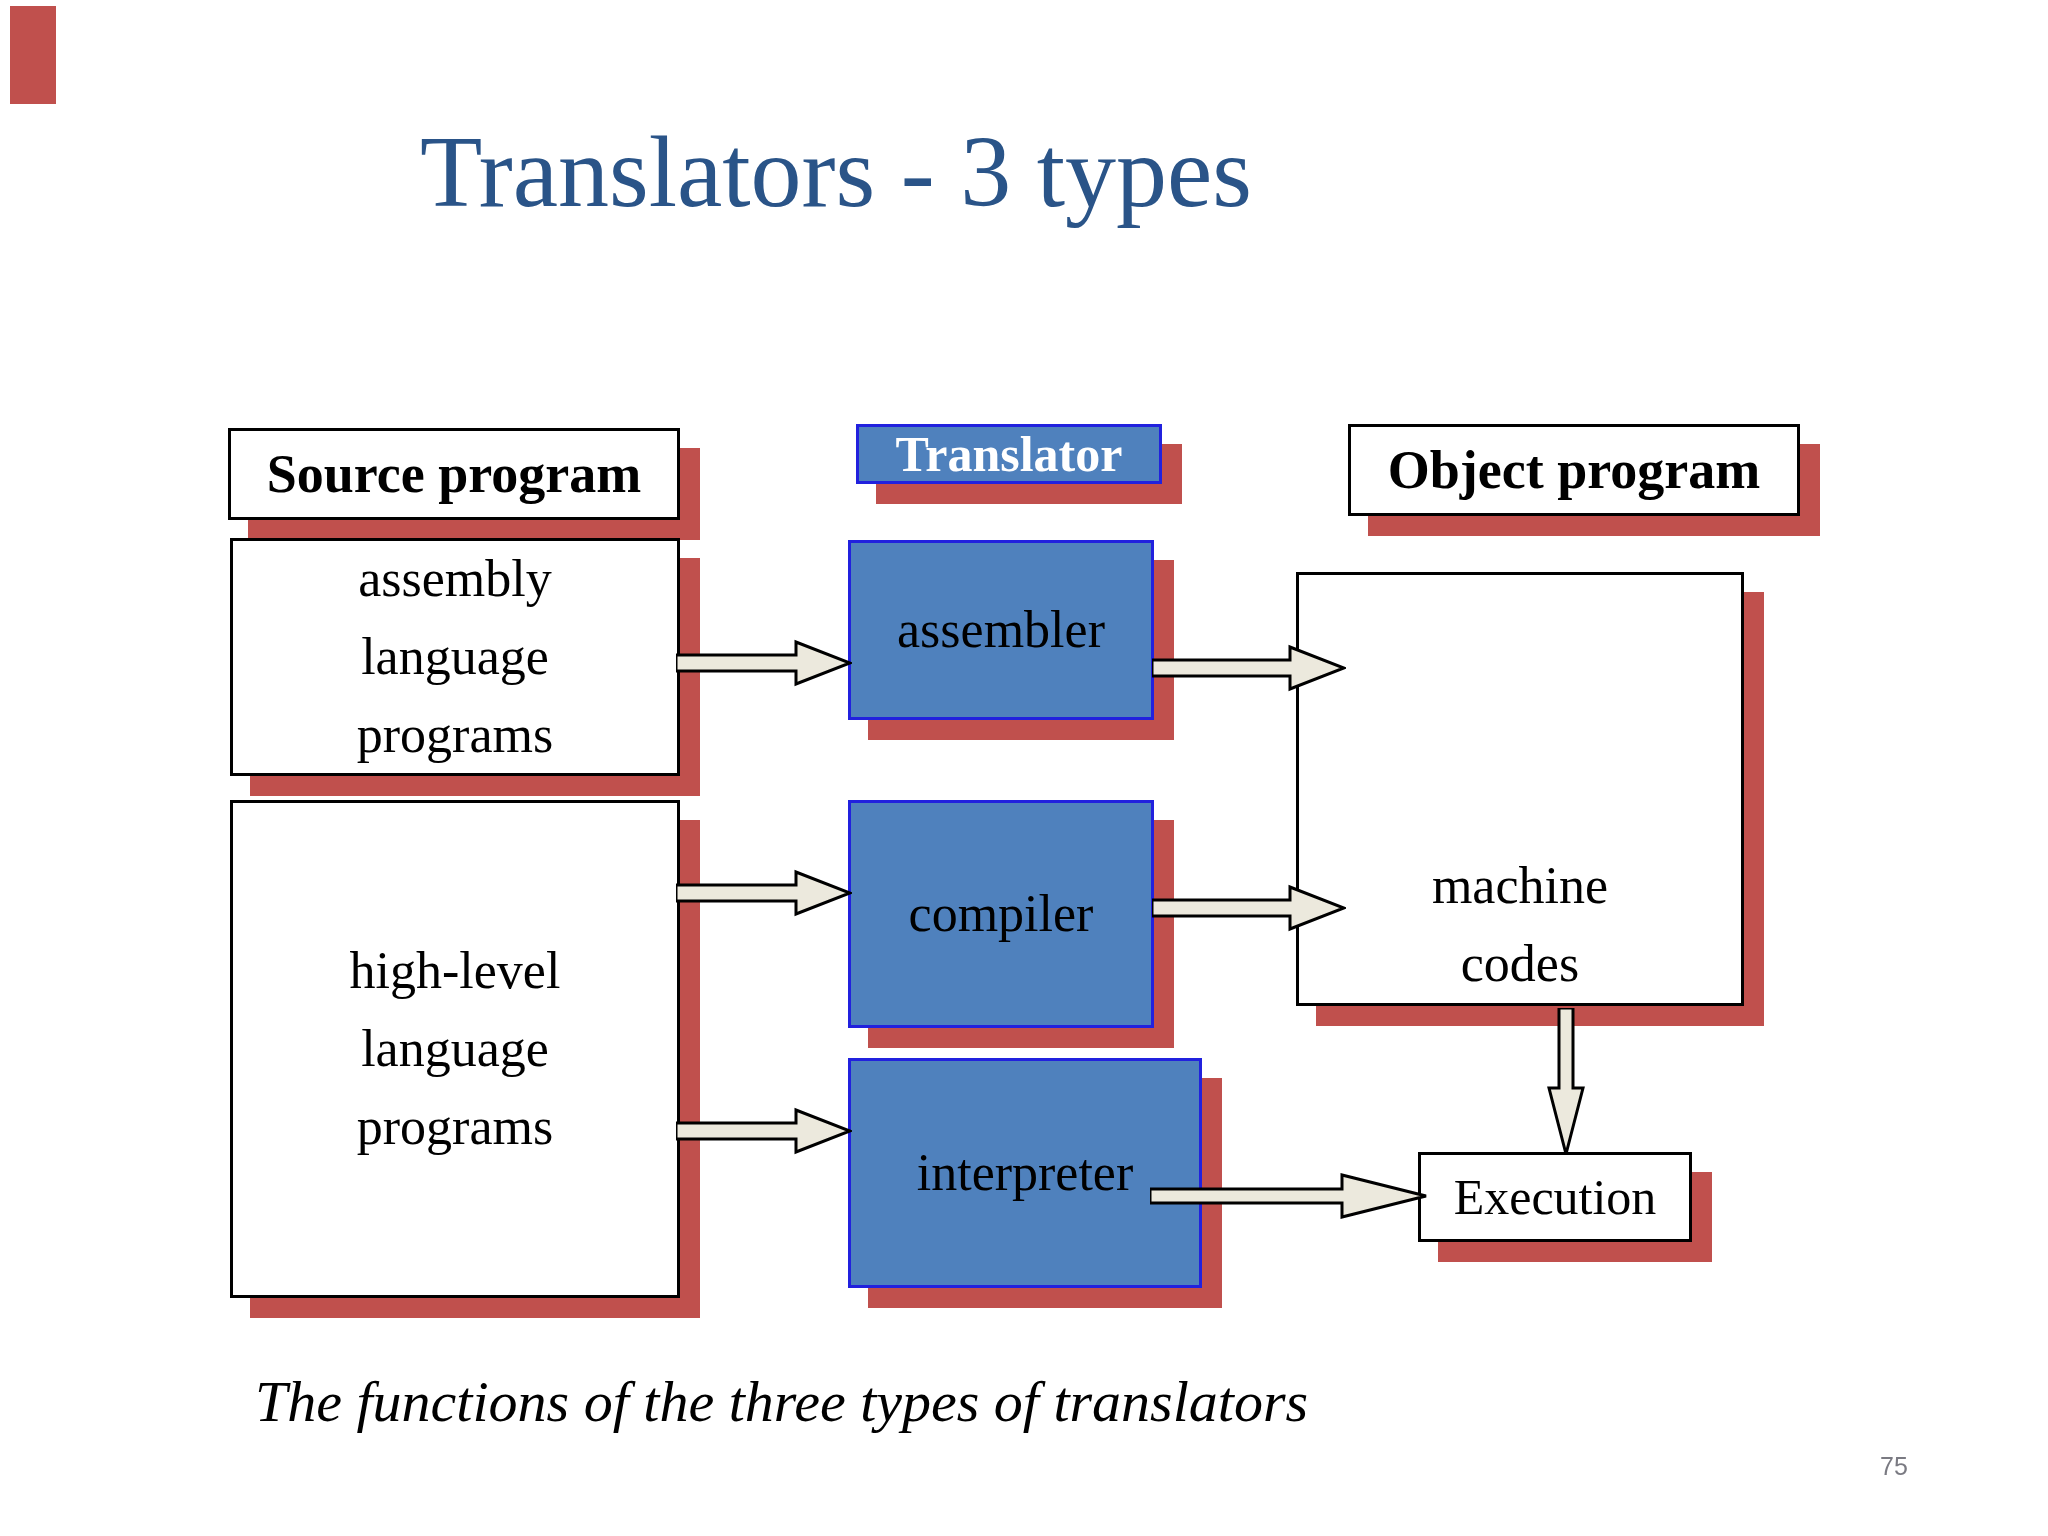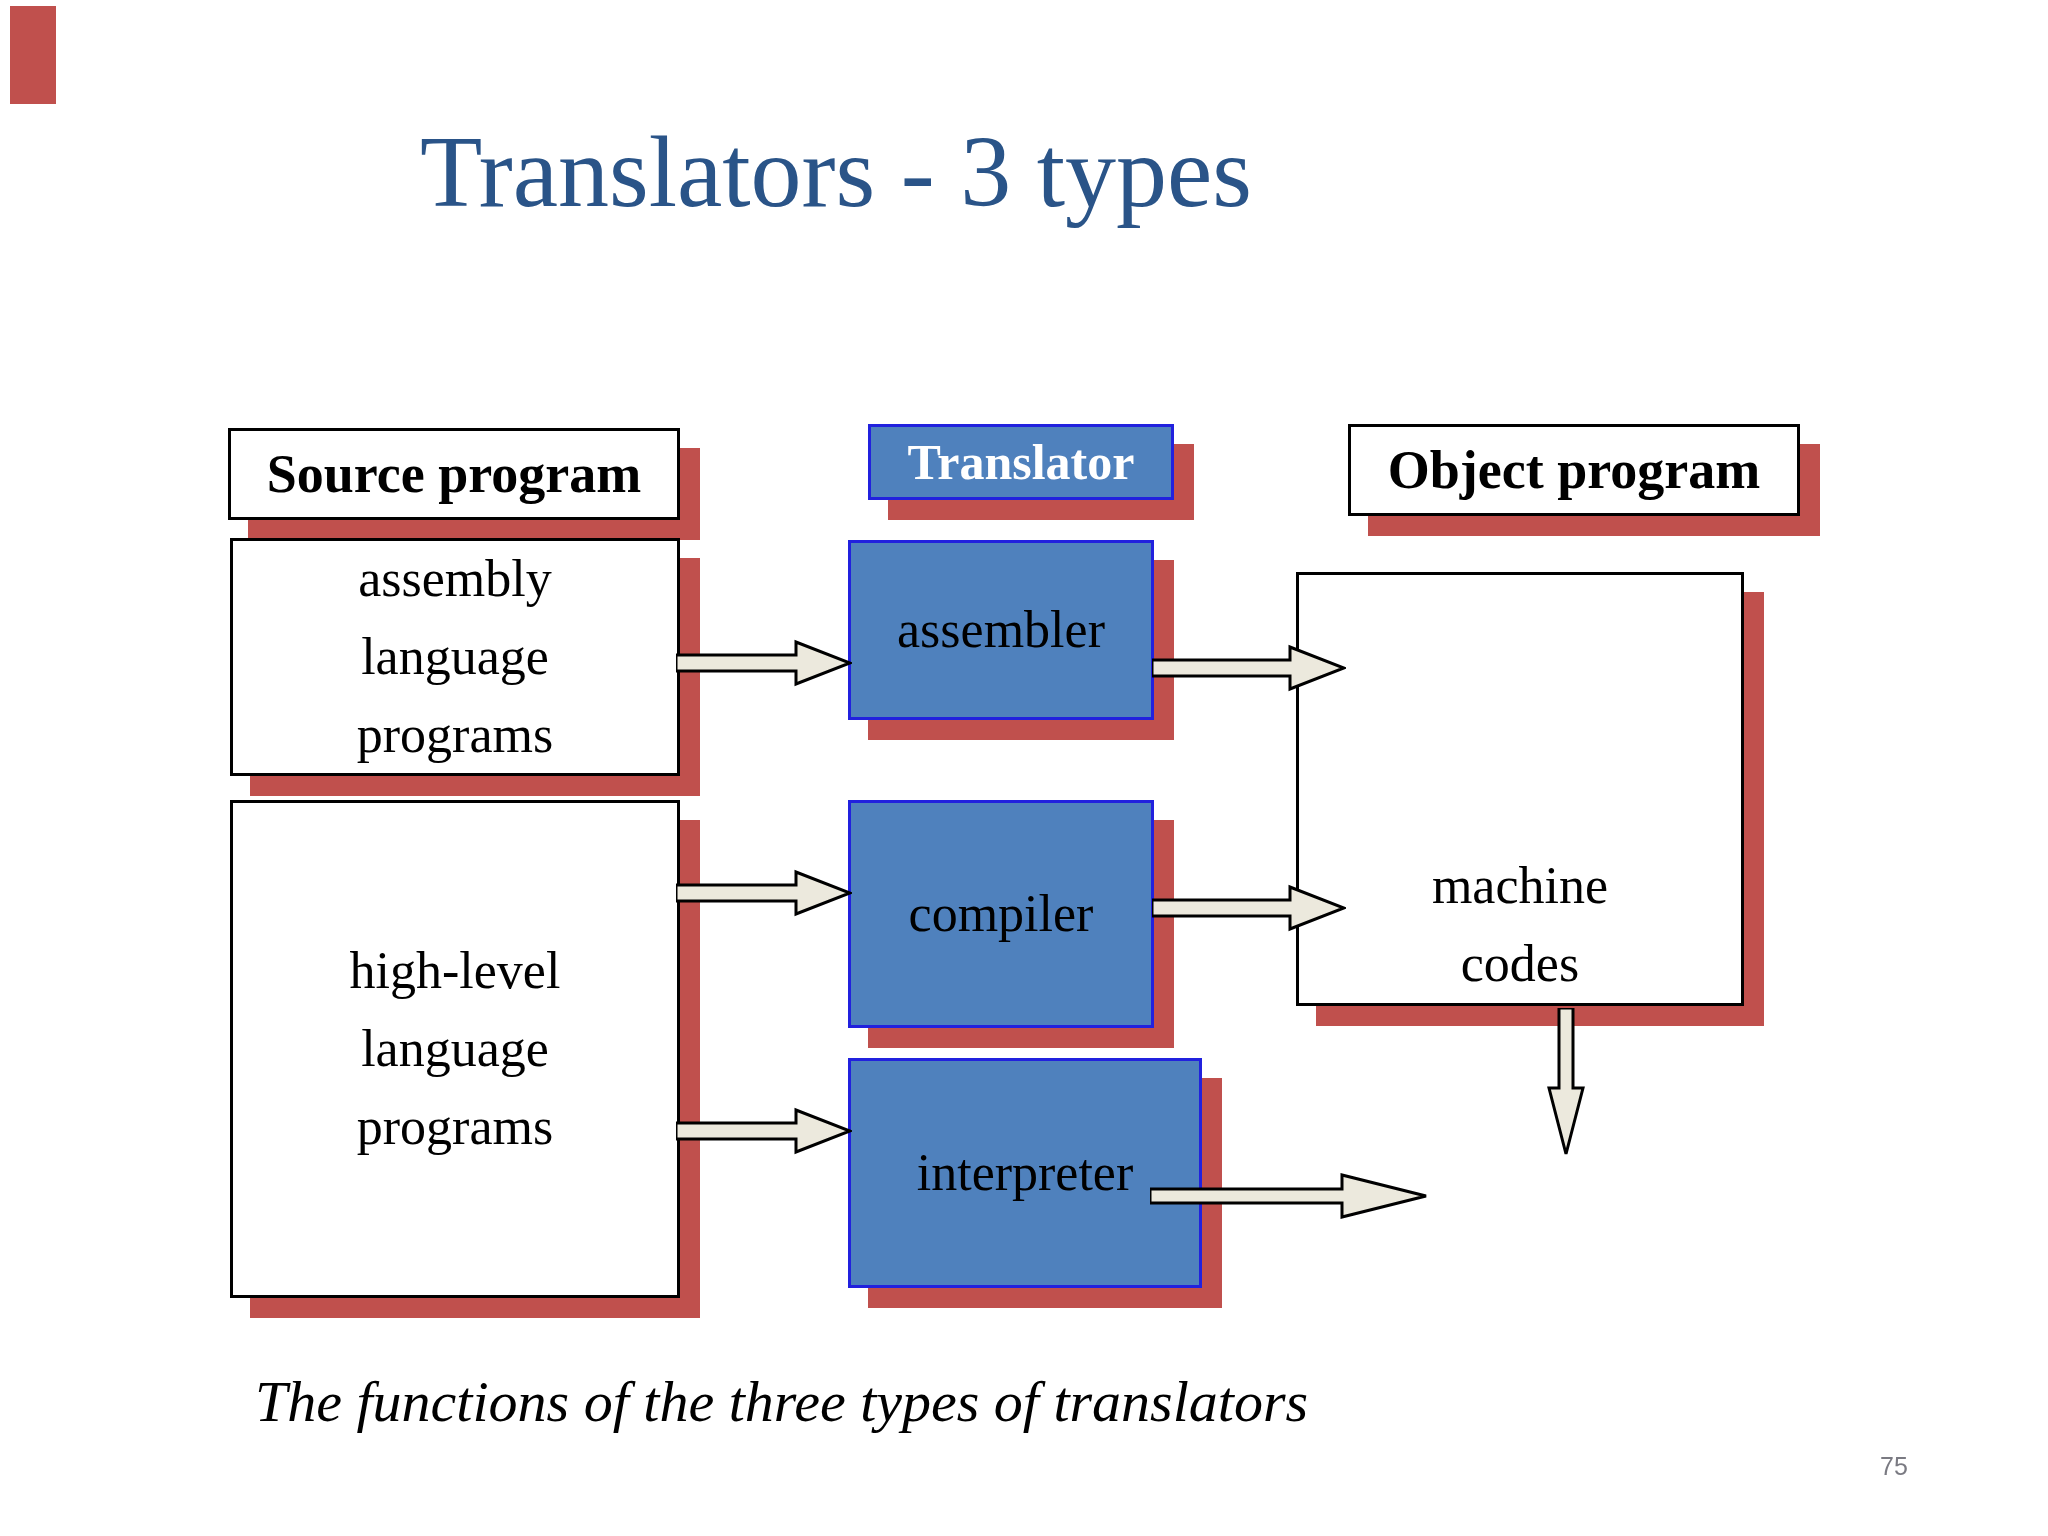--- a/index.html
+++ b/index.html
@@ -54,21 +54,21 @@
   }
   .page-num{
     position:absolute;left:1880px;top:1452px;
     font-family:"Liberation Sans","DejaVu Sans",sans-serif;
     font-size:25px;color:var(--page-gray);
   }
   
   .src-hdr{left:228px;top:428px;width:452px;height:92px;}
   .asm-src{left:230px;top:538px;width:450px;height:238px;}
   .hll-src{left:230px;top:800px;width:450px;height:498px;}
-  .tr-hdr{left:856px;top:424px;width:306px;height:76px;margin-left:12px;}
+  .tr-hdr{left:856px;top:424px;width:306px;height:60px;}
   .assembler{left:848px;top:540px;width:306px;height:180px;}
   .compiler{left:848px;top:800px;width:306px;height:228px;}
   .interpreter{left:848px;top:1058px;width:354px;height:230px;}
   .obj-hdr{left:1348px;top:424px;width:452px;height:92px;justify-content:center;}
   .machine{left:1296px;top:572px;width:448px;height:434px;align-items:flex-end;}
   .execution{left:1418px;top:1152px;width:274px;height:90px;font-size:50px;}
 </style>
 </head>
 <body>
 
@@ -106,20 +106,23 @@
     <span class="box-label">compiler</span>
   </div>
   <div class="box blue body-label interpreter">
     <span class="box-label">interpreter</span>
   </div>
 
   <div class="box body-label machine">
     <span class="box-label">machine
 codes</span>
   </div>
+  <div class="box execution">
+    <span class="box-label">Execution</span>
+  </div>
 
   <svg class="arrow" style="left:676px;top:639px" width="176" height="48" viewBox="0 0 176 48">
     <polygon points="0,16 120,16 120,3 174,24 120,45 120,32 0,32"></polygon>
   </svg>
   <svg class="arrow" style="left:1152px;top:644px" width="194" height="48" viewBox="0 0 194 48">
     <polygon points="0,16 138,16 138,3 192,24 138,45 138,32 0,32"></polygon>
   </svg>
   <svg class="arrow" style="left:676px;top:869px" width="176" height="48" viewBox="0 0 176 48">
     <polygon points="0,16 120,16 120,3 174,24 120,45 120,32 0,32"></polygon>
   </svg>

